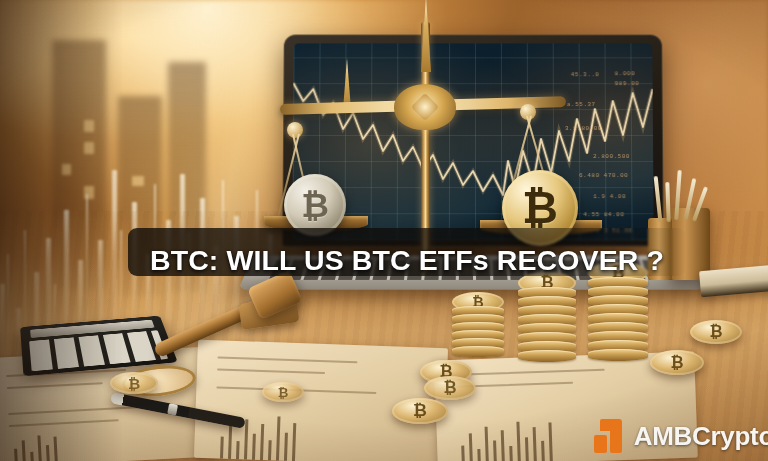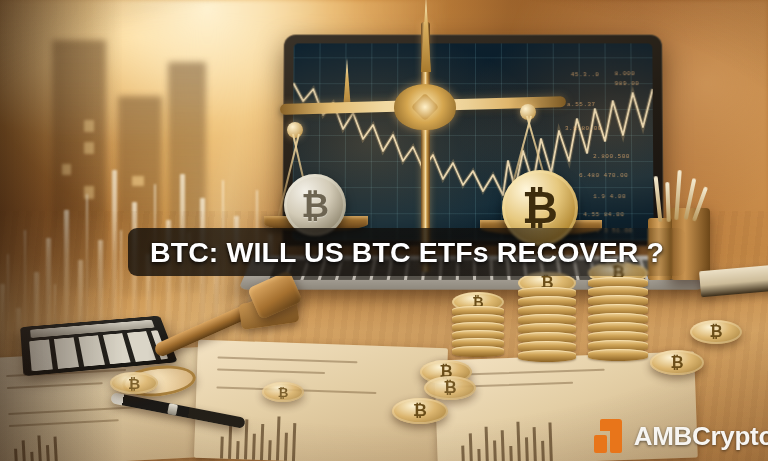--- a/index.html
+++ b/index.html
@@ -238,21 +238,21 @@
     background:linear-gradient(90deg,#9c6c2c,#d6a45e 45%,#77501c); border-radius:3px; filter:blur(.7px); }
   .stick { position:absolute; width:4px; background:linear-gradient(180deg,#f6ecd2,#b99a60); border-radius:2px; filter:blur(.5px); }
 
   .book { position:absolute; left:700px; top:268px; width:76px; height:26px;
     background:linear-gradient(180deg,#ece0c6 0%, #cdbc99 55%, #3a2c18 100%);
     border-radius:2px; transform:rotate(-5deg); filter:blur(.5px); box-shadow:0 4px 9px rgba(40,18,4,.4); }
 
   
   .headline {
     position:absolute; left:128px; top:228px; height:48px;
-    padding:4px 22px; display:flex; align-items:center;
+    padding:16px 22px; display:flex; 
     border-radius:9px;
     background:linear-gradient(90deg, rgba(16,12,8,.80) 0%, rgba(16,12,8,.72) 62%, rgba(16,12,8,.30) 88%, rgba(16,12,8,0) 100%);
     backdrop-filter:blur(1px);
   }
   .headline-text {
     color:#ffffff; font-size:28.5px; font-weight:bold; letter-spacing:.1px;
     white-space:nowrap; text-shadow:0 2px 4px rgba(0,0,0,.8), 0 0 2px rgba(0,0,0,.6);
     font-family:"Liberation Sans", sans-serif;
   }
 

